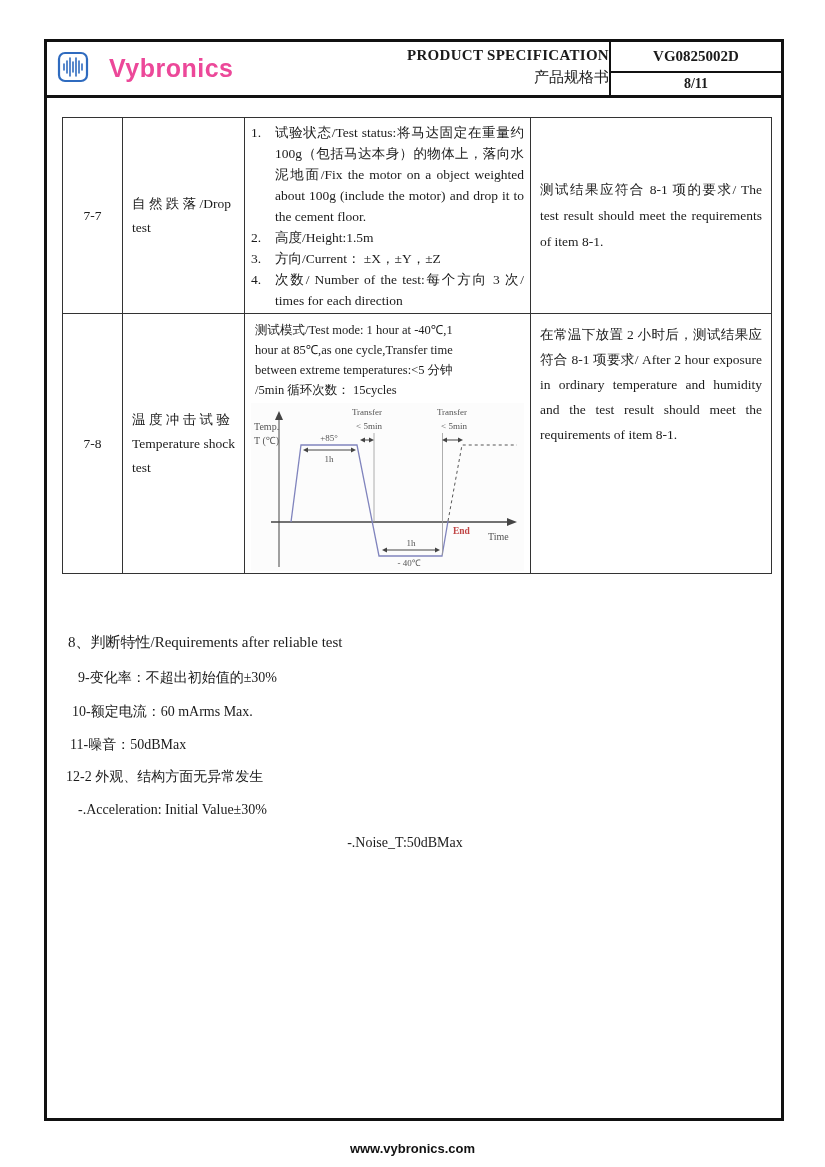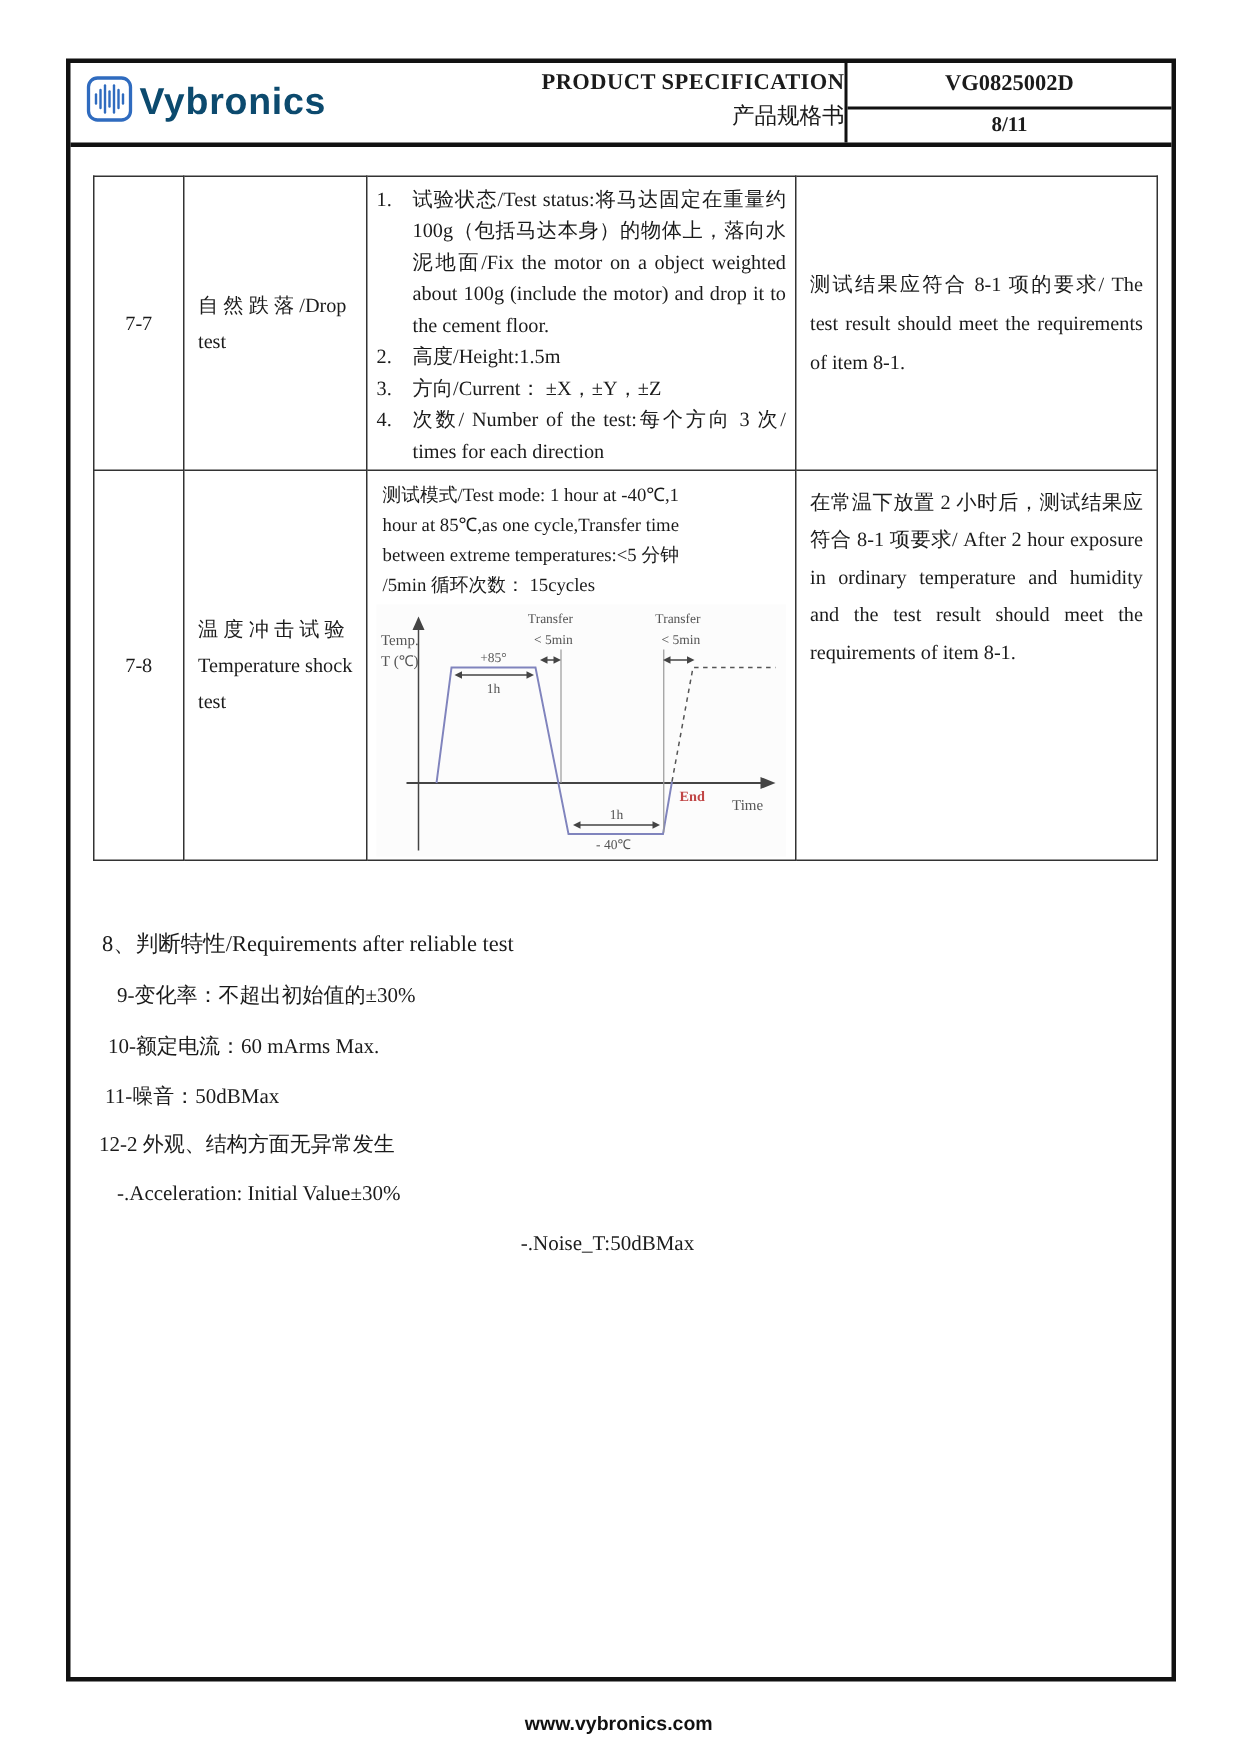--- a/index.html
+++ b/index.html
@@ -8,25 +8,25 @@
 
   
   .frame { position:absolute; left:44px; top:39px; width:740px; height:1082px;
            border:3px solid #111; background:#fff; }
 
   
   .header { position:absolute; left:0; top:0; width:100%; height:56px;
             border-bottom:3px solid #111; display:flex; }
   .logo-block { width:245px; display:flex; align-items:center; padding-left:10px; }
   .logo-text { font-family:"Liberation Sans", sans-serif; font-weight:bold;
-               font-size:25px; color:#0c4a6e; letter-spacing:.5px; margin-left:4px; }
+               font-size:25px; color:#ec4899; letter-spacing:.5px; margin-left:20px; }
   .title-block { flex:1; text-align:right; padding-top:5px; }
   .title-en { font-size:15px; font-weight:bold; letter-spacing:.3px; }
   .title-cn { font-size:15px; margin-top:4px; }
-  .code-block { width:218px; border-left:2px solid #111; display:flex; flex-direction:column; }
+  .code-block { width:172px; border-left:2px solid #111; display:flex; flex-direction:column; }
   .code-top { height:31px; border-bottom:2px solid #111; display:flex; align-items:center;
               justify-content:center; font-size:15px; font-weight:bold; }
   .code-bottom { flex:1; display:flex; align-items:center; justify-content:center;
                  font-size:14px; font-weight:bold; }
 
   
   .spec-table { position:absolute; left:62px; top:117px; width:702px;
                 border-collapse:collapse; table-layout:fixed; }
   .spec-table td { border:1px solid #333; vertical-align:middle; font-size:13.5px;
                    line-height:21px; padding:2px 6px; }
@@ -43,21 +43,21 @@
   .olist .num { width:24px; flex:0 0 24px; }
   .olist .itext { flex:1; text-align:justify; }
 
   .mode-lines { font-size:12.5px; line-height:20px; padding:2px 2px 0 4px; }
   .diagram-wrap { margin-top:3px; background:#fcfcfc; }
   .diagram-wrap svg { display:block; }
   .dg-label { font-family:"Liberation Serif", serif; fill:#555; }
   .dg-end { fill:#c04545; font-weight:bold; }
 
   
-  .section8 { position:absolute; left:62px; top:615px; width:670px; font-size:14px; }
+  .section8 { position:absolute; left:62px; top:628px; width:670px; font-size:14px; }
   .s8-heading { margin:5px 0 0 6px; font-size:15px; }
   .s8-line { line-height:18px; }
   .cn-1 { margin:16px 0 0 20px; }
   .cn-2 { margin:17px 0 0 16px; }
   .cn-3 { margin:16px 0 0 10px; }
   .cn-4 { margin:15px 0 0 8px; }
   .cn-5 { margin:14px 0 0 4px; }
   .en-1 { margin:44px 0 0 18px; }
   .en-2 { margin:15px 0 0 16px; }
   .en-3 { margin:15px 0 0 16px; }

